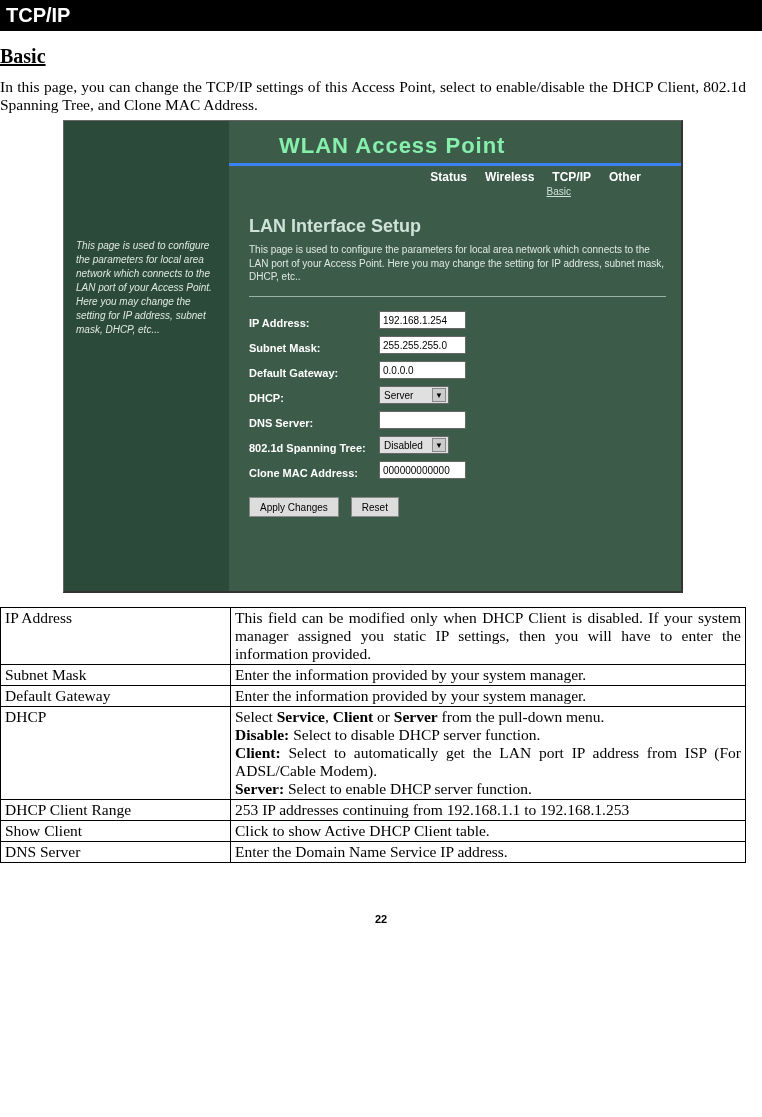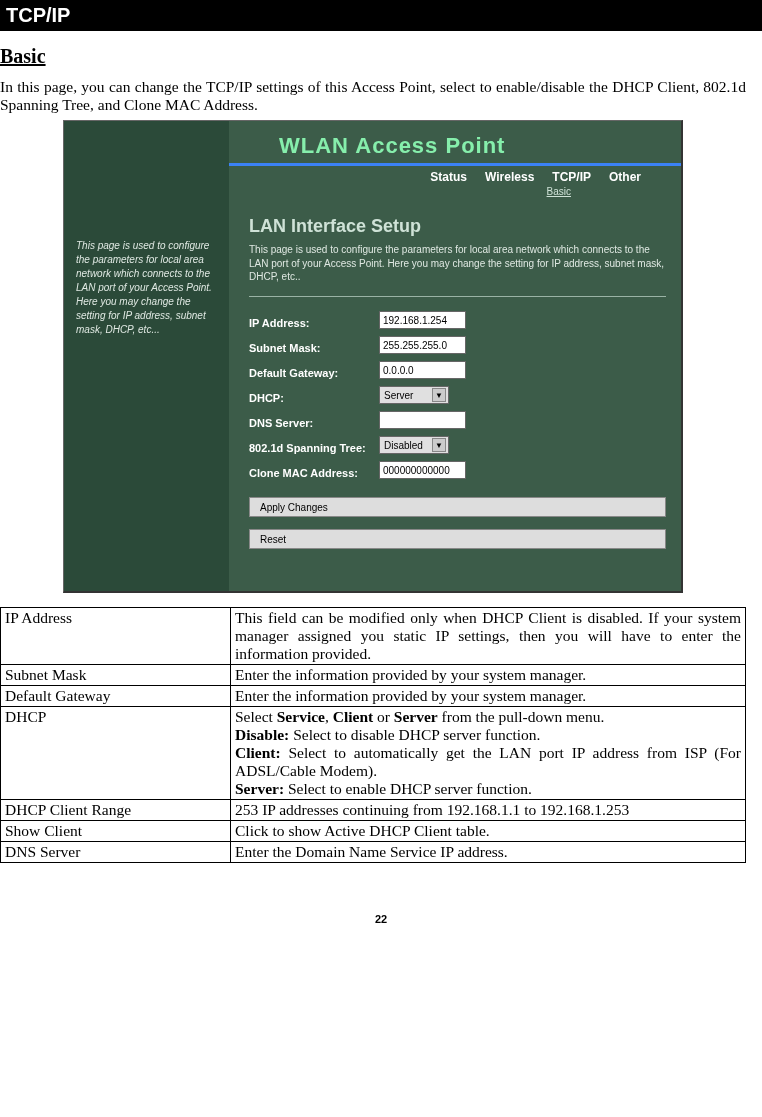--- a/index.html
+++ b/index.html
@@ -181,21 +181,20 @@
       font-weight: normal;
     }
     .ap-dash {
       margin: 0 6px;
       color: #fff;
     }
     .ap-actions {
       margin-top: 18px;
       display: flex;
       gap: 12px;
-      flex-direction: column;
     }
     
     .def-table {
       width: 100%;
       border-collapse: collapse;
       margin-top: 14px;
       font-size: 15.5px;
     }
     .def-table td {
       border: 1px solid #000;

